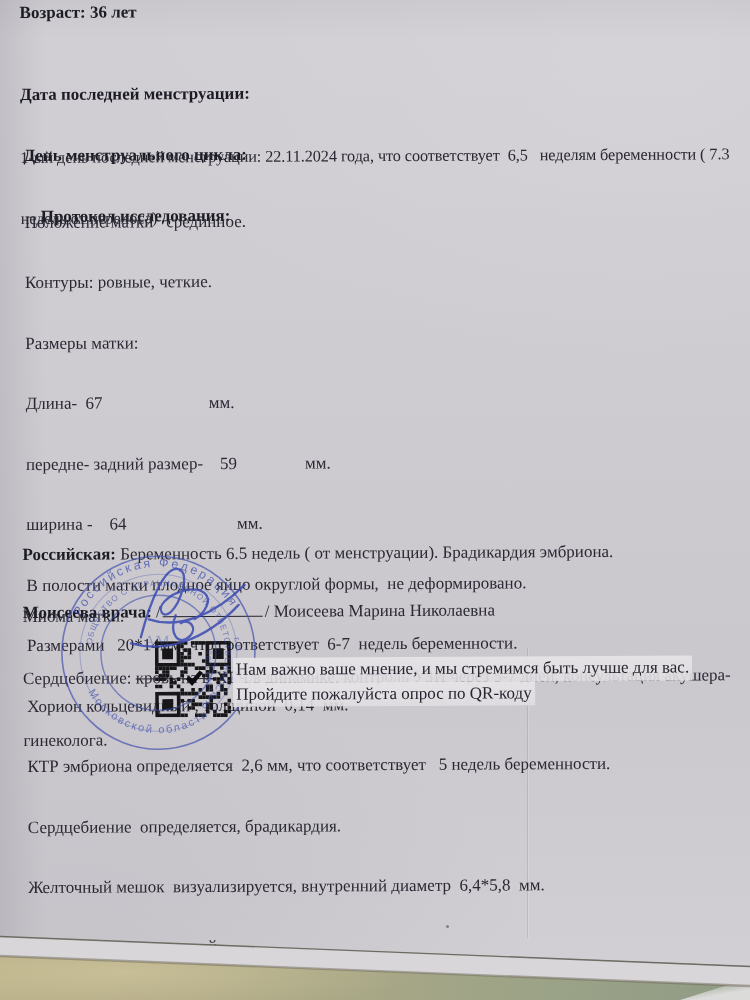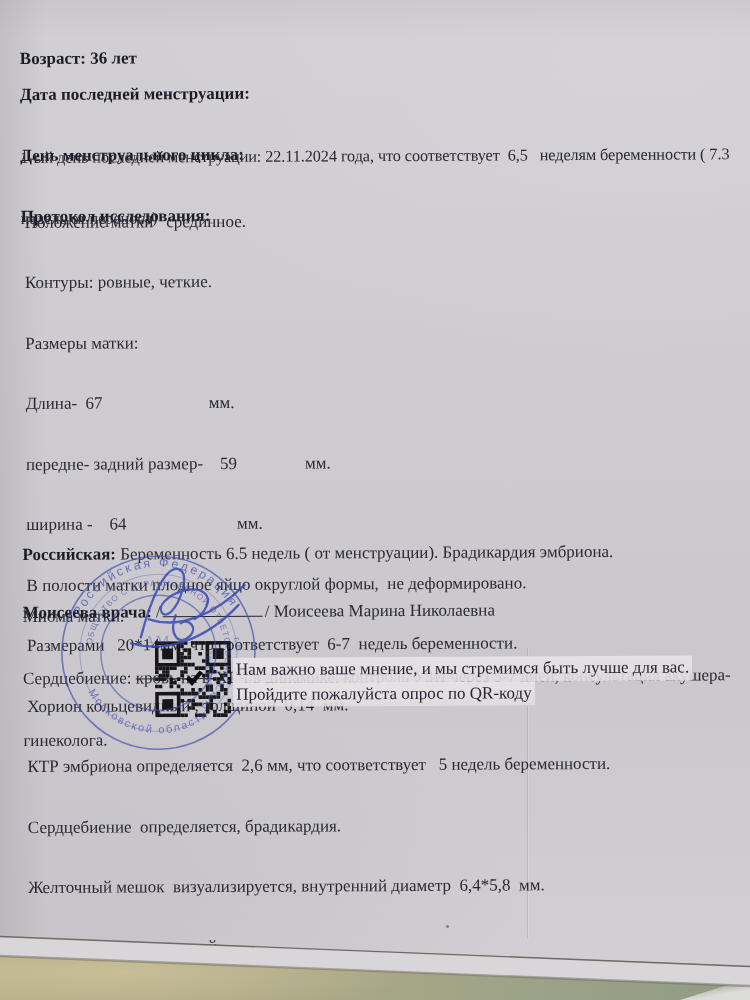--- a/index.html
+++ b/index.html
@@ -46,22 +46,22 @@
     background:rgba(70,66,74,.55);
   }
   
   .content{
     position:absolute;inset:0;
     transform:rotate(-0.3deg);transform-origin:20px 480px;
     color:#2a2933;font-size:17px;
   }
   .line{position:absolute;left:22px;white-space:pre;}
   .b{font-weight:bold;color:#1c1c25;}
-  .blk-age{top:3px;margin-top:46px;}
-  .blk-labels{top:44px;}
+  .blk-age{top:3px;}
+  .blk-labels{top:44px;text-align:center;}
   .blk-labels .lbl{position:static;display:block;line-height:21.2px;white-space:pre;}
   .blk-intro{top:107px;font-size:16.3px;letter-spacing:-0.1px;}
   .blk-intro .il{display:block;line-height:21.2px;white-space:pre;}
   .blk-findings{top:173px;left:26px;}
   .blk-findings .f{display:block;line-height:20.45px;white-space:pre;}
   .blk-conclusion{top:504px;}
   .blk-conclusion .c{display:block;line-height:22px;white-space:pre;}
   .strike{text-decoration:line-through;text-decoration-thickness:1.4px;}
   .blk-signature{top:603px;font-size:17px;}
   .sig-underline{

